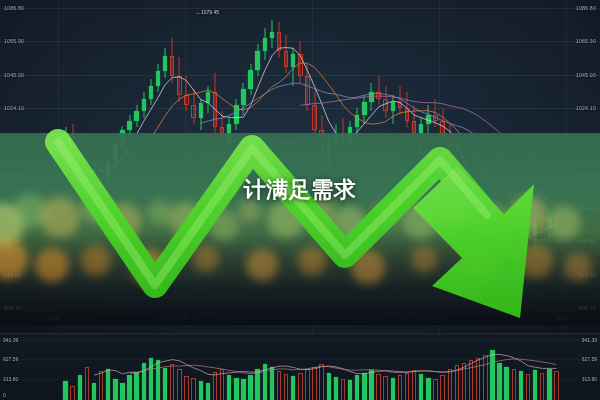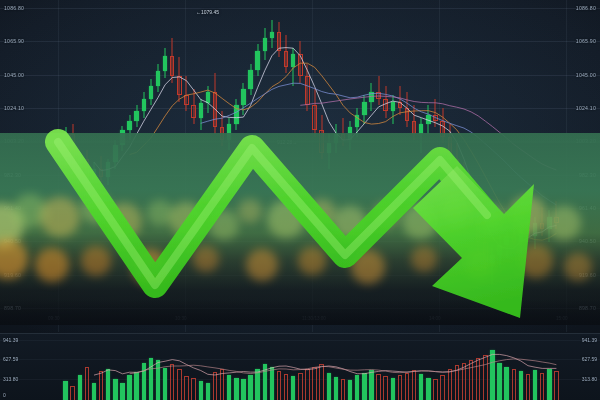--- a/index.html
+++ b/index.html
@@ -601,15 +601,16 @@
     <g opacity="0.93" filter="url(#asoft)">
       <path d="M 58,142 L 155,285 L 252,148 L 345,255 L 440,160 L 487,215" fill="none" stroke="url(#agrad)" stroke-width="26" stroke-linecap="round" stroke-linejoin="round"></path>
       <path d="M 520,318 L 432,286 L 462,258 L 413,208 L 457,166 L 504,214 L 534,184 Z" fill="url(#agrad)"></path>
     </g>
     <g opacity="0.35">
       <path d="M 58,142 L 155,285 L 252,148 L 345,255 L 440,160 L 487,215" fill="none" stroke="#a8f57f" stroke-width="8" stroke-linecap="round" stroke-linejoin="round"></path>
     </g>
   </svg>
 
   <div class="headline">
+    <span class="hl-line">计满足需求</span>
   </div>
 
 </div>
 
 </body></html>

